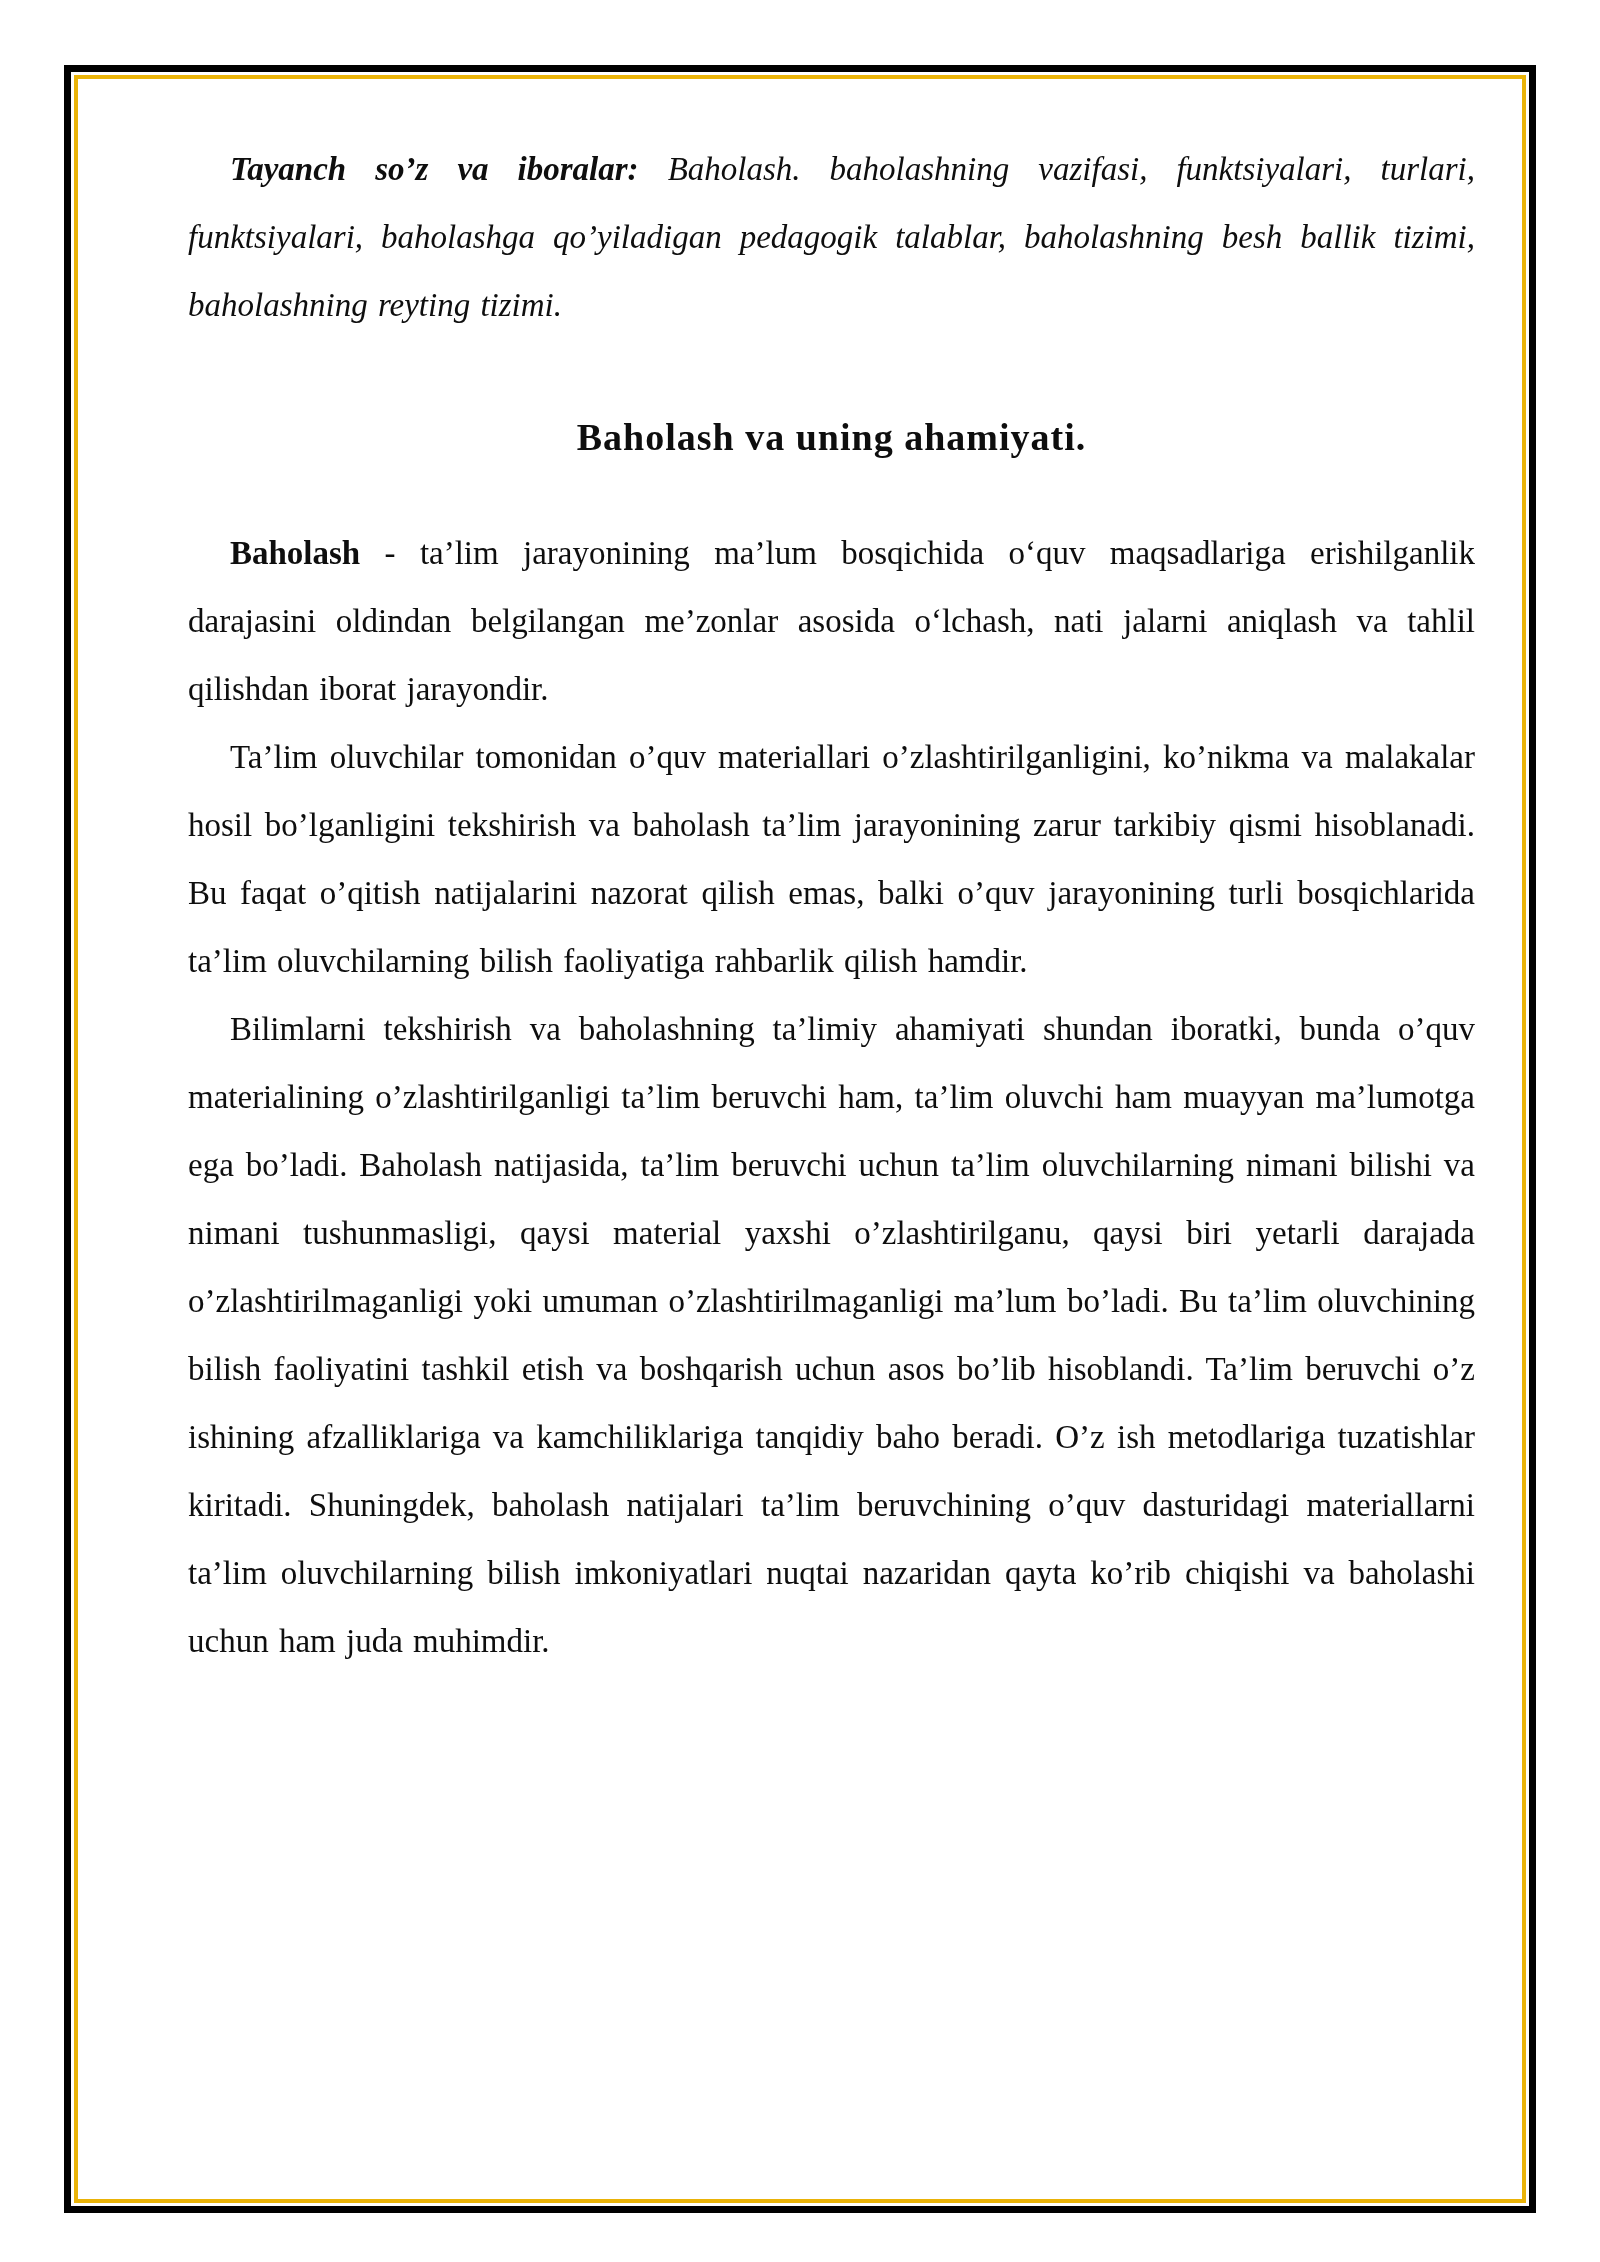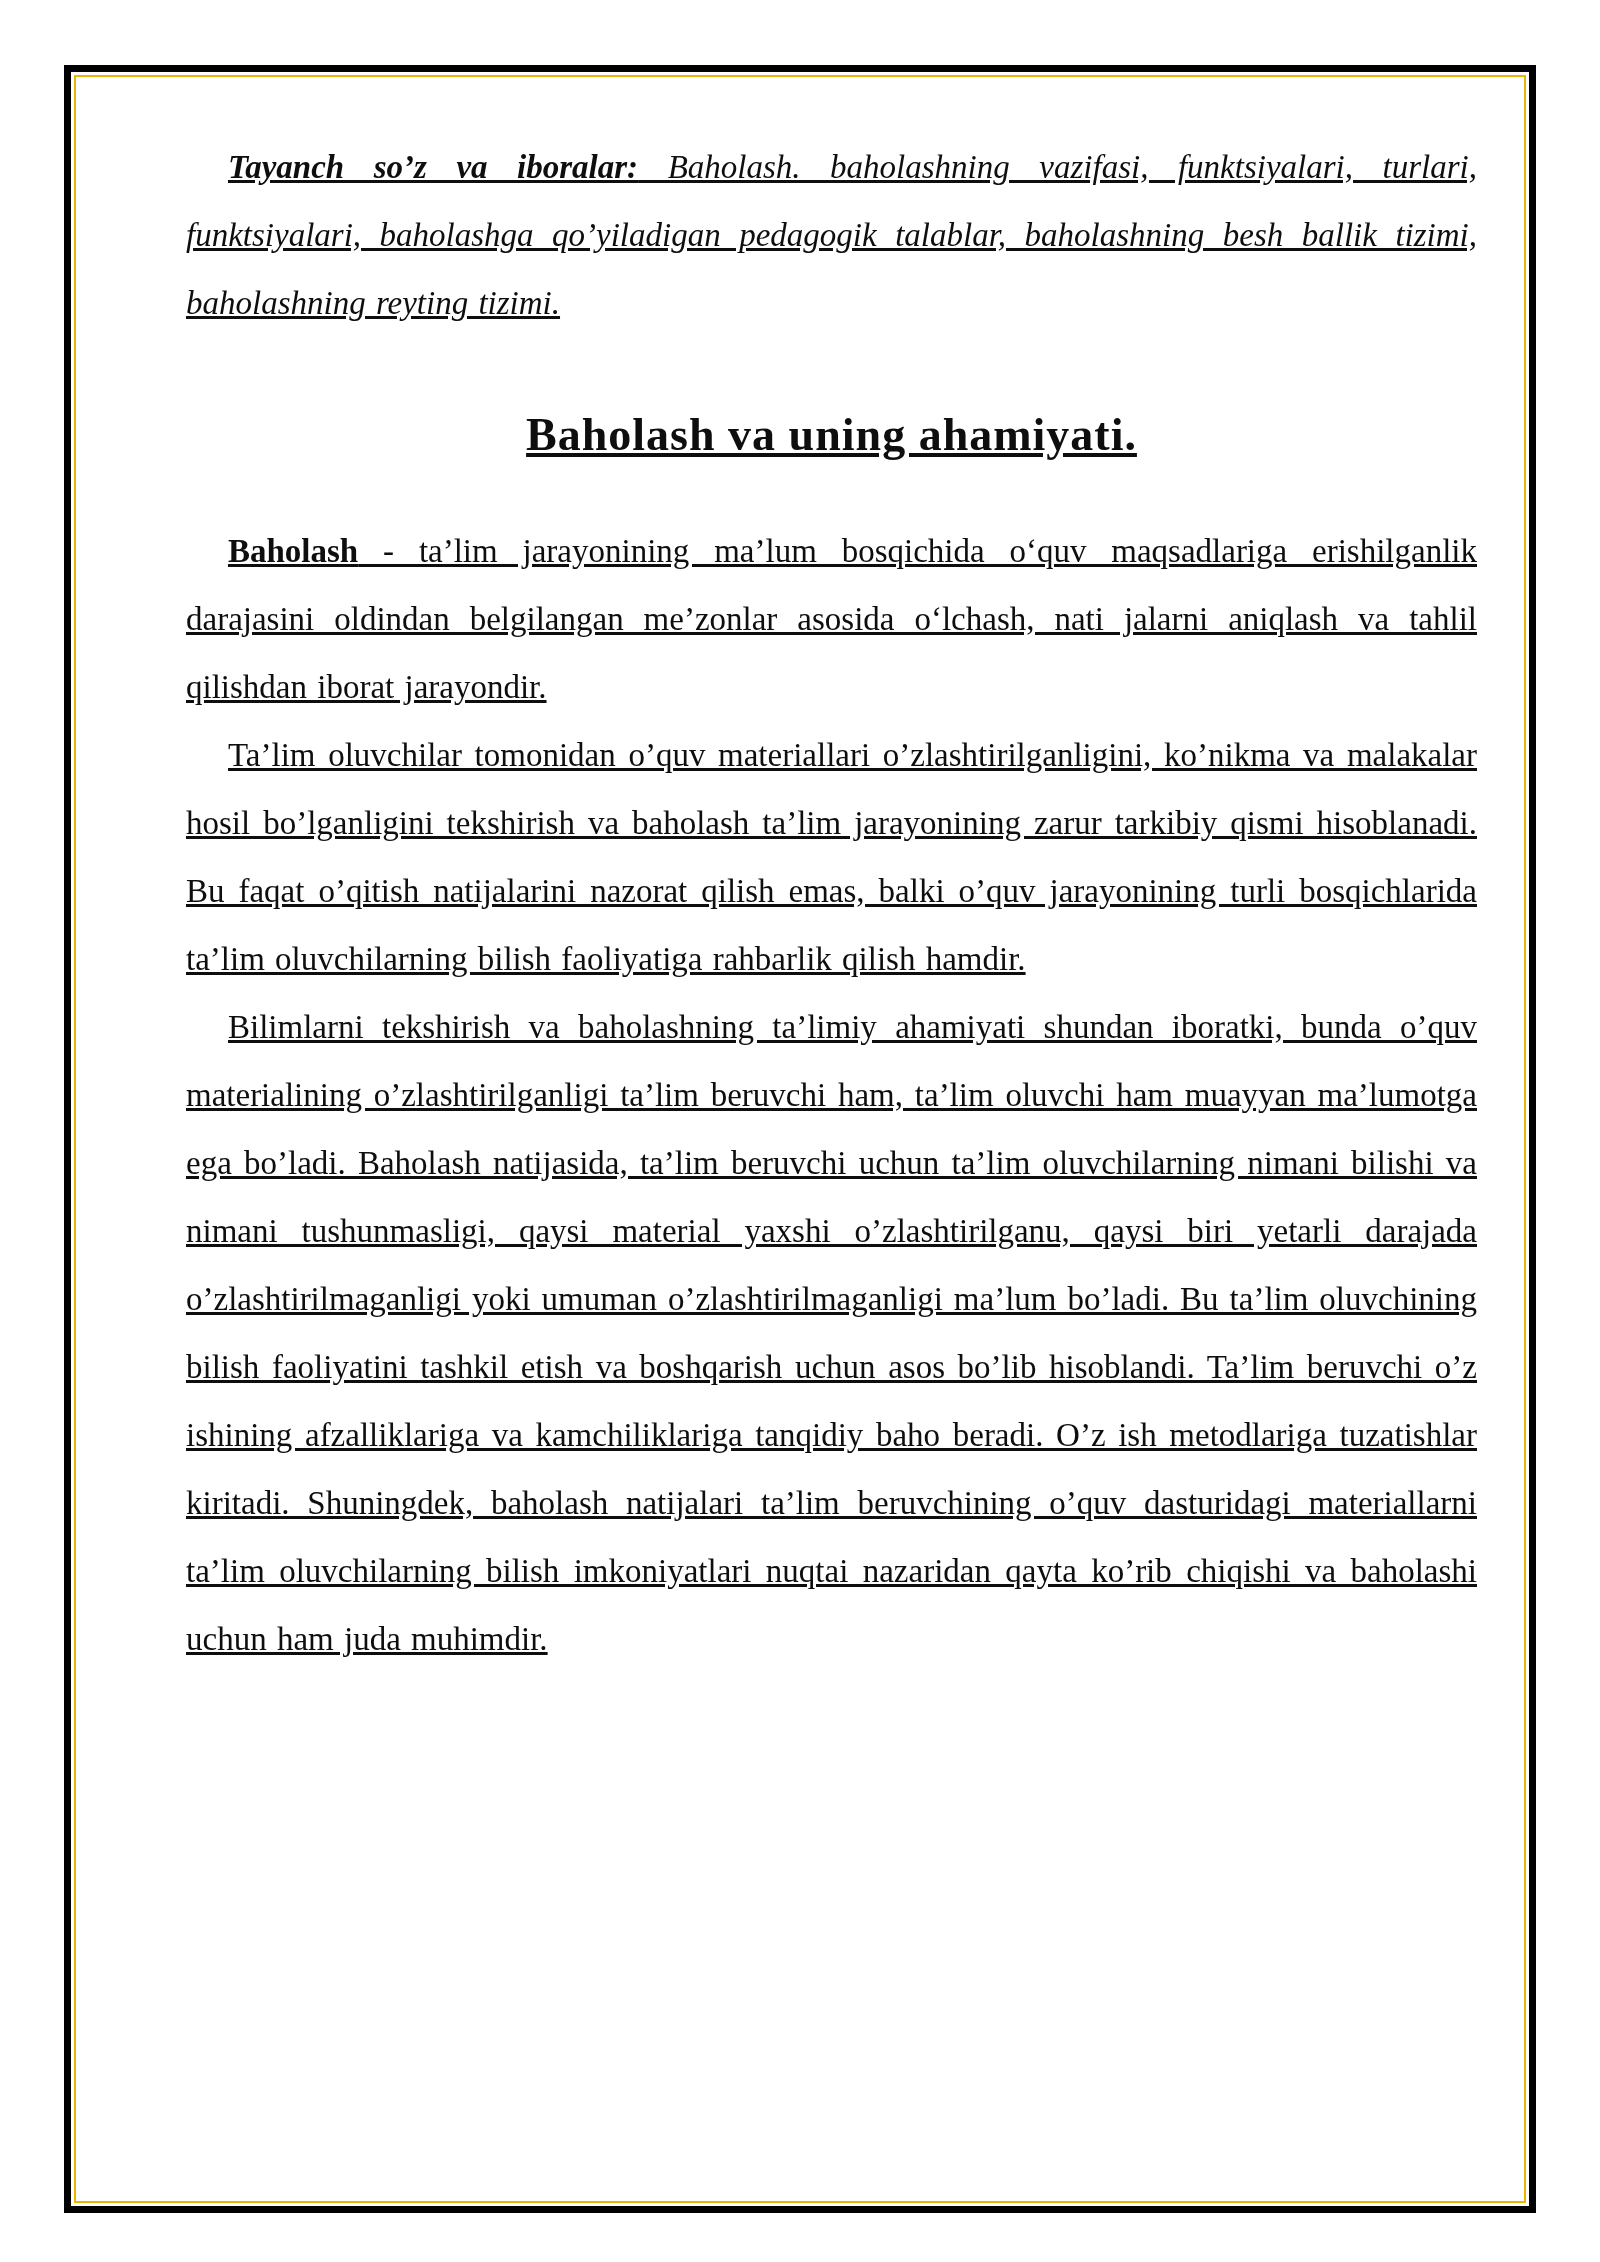--- a/index.html
+++ b/index.html
@@ -23,45 +23,44 @@
     top: 65px;
     width: 1472px;
     height: 2148px;
     border: 7px solid #000000;
     box-sizing: border-box;
     background: #ffffff;
   }
   .frame-inner {
     position: absolute;
     inset: 3px;
-    border: 2px solid #eab308;
+    border: 4px solid #eab308;
     box-sizing: border-box;
     padding: 56px 47px 21px 110px;
     overflow: hidden;
-    text-decoration: underline;
   }
   .frame-inner p {
     margin: 0;
     font-size: 33px;
     line-height: 68px;
     text-align: justify;
     text-indent: 42px;
     word-spacing: 2px;
   }
   .p-keywords {
     font-style: italic;
   }
   .p-keywords .lead {
     font-weight: bold;
   }
   .bold-lead {
     font-weight: bold;
   }
   h1.section-heading {
-    font-size: 46px;
+    font-size: 38px;
     line-height: 68px;
     font-weight: bold;
     text-align: center;
     letter-spacing: 1px;
     margin: 64px 0 48px 0;
   }
 </style>
 </head>
 <body>
 

